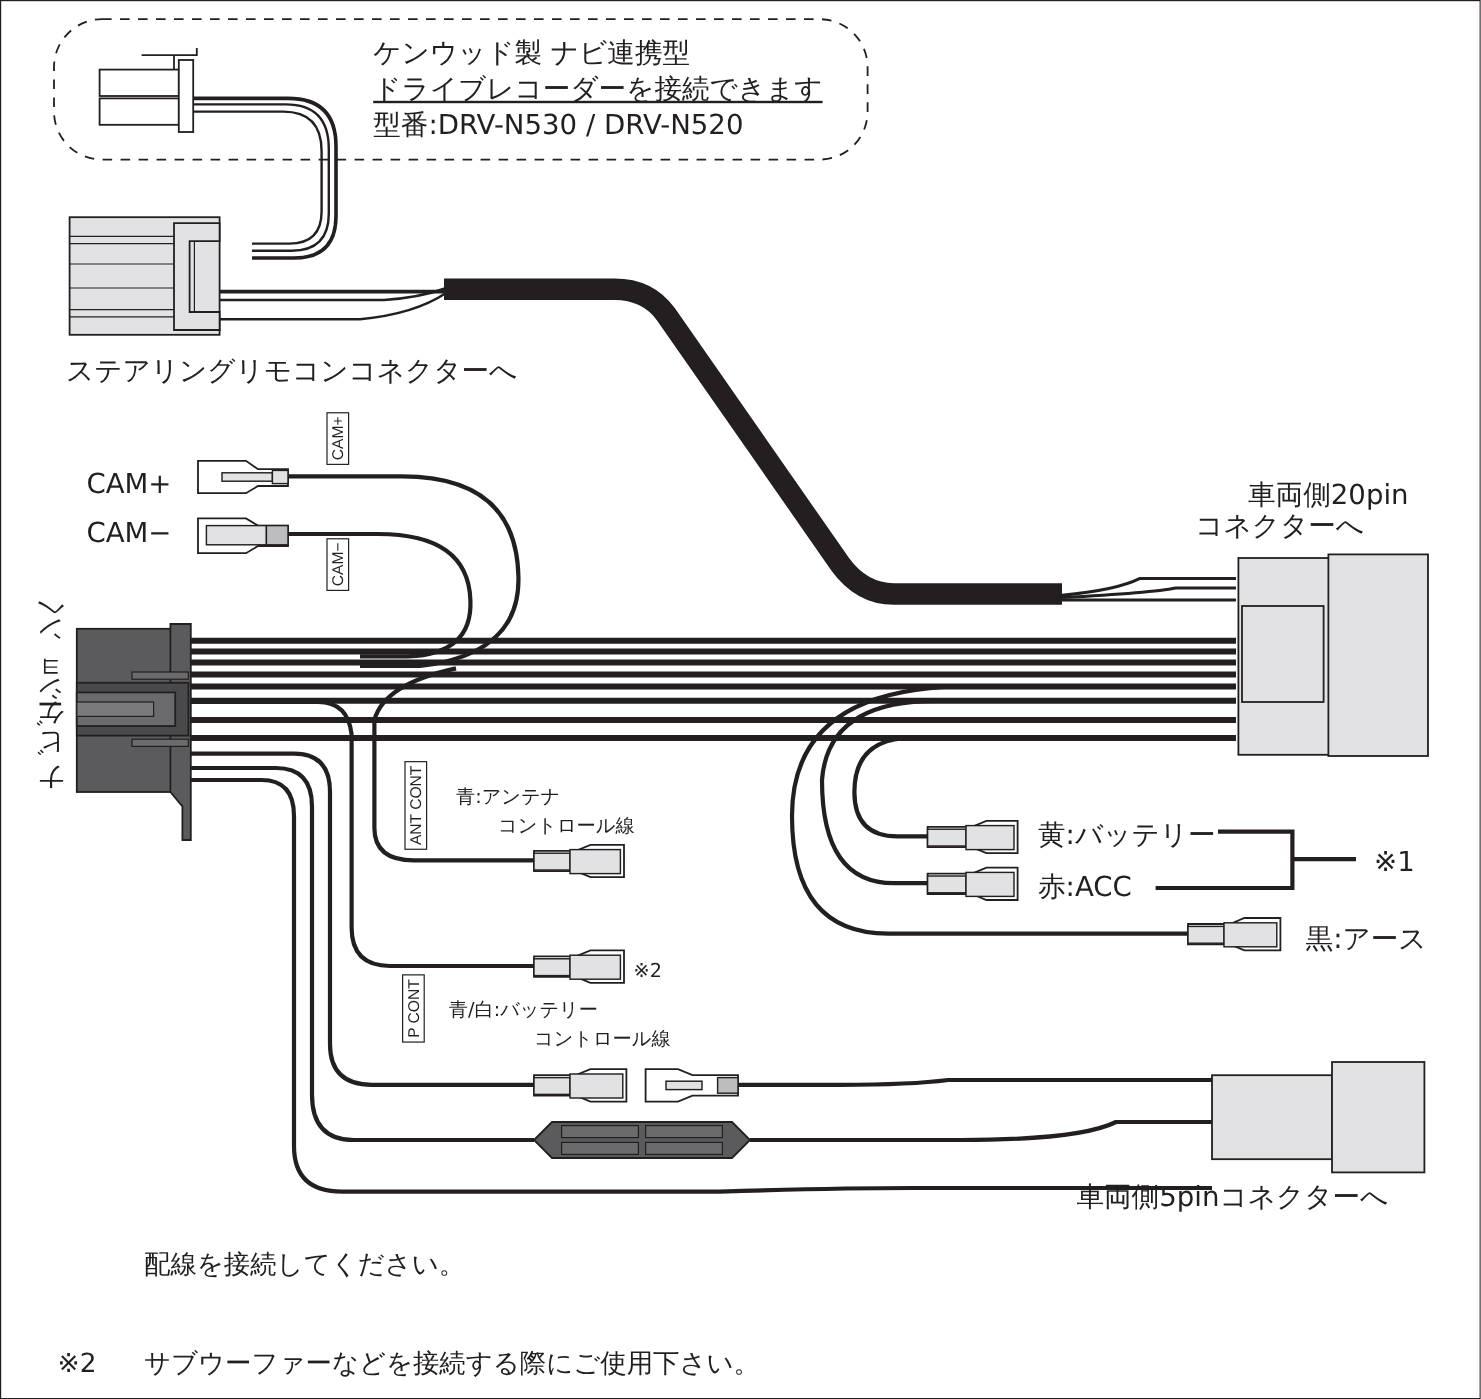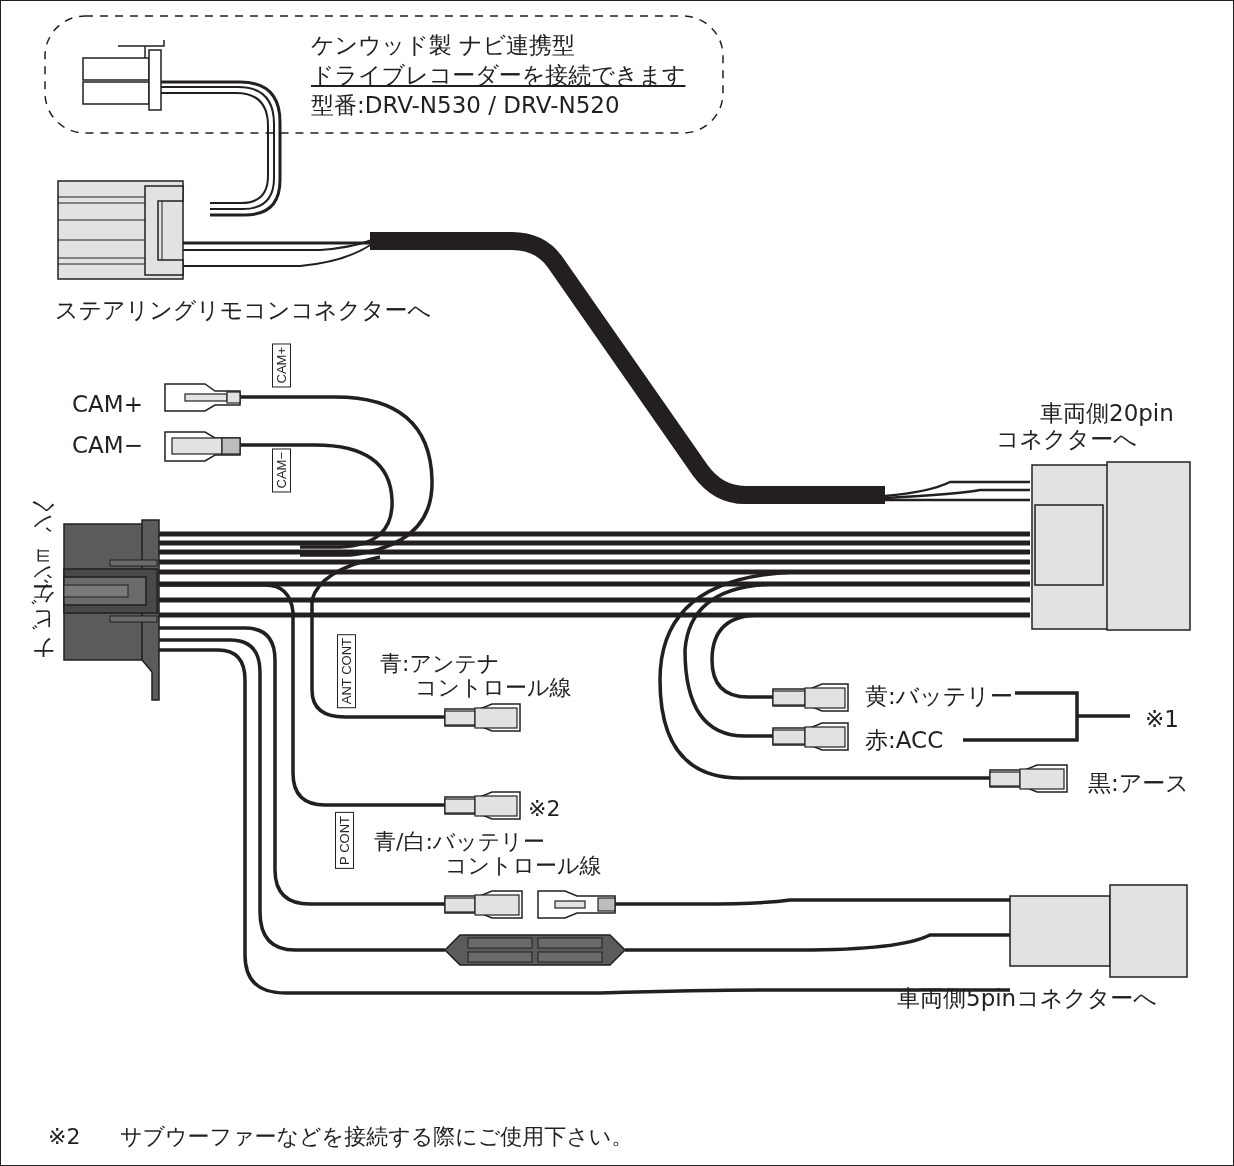--- a/index.html
+++ b/index.html
@@ -1,21 +1,21 @@
 <!DOCTYPE html>
 <html><head>
 <meta charset="utf-8">
 <style>
   html, body { margin:0; padding:0; background:#ffffff; }
   body { width:1234px; height:1166px; position:relative; overflow:hidden;
          font-family:"DejaVu Sans","Liberation Sans",sans-serif; color:#231f20; }
   .frame { position:absolute; left:0; top:0; width:1232px; height:1164px; border:1px solid #231f20; }
   svg.diagram { position:absolute; left:0; top:0; }
   .lbl { position:absolute; font-size:23px; line-height:27px; white-space:nowrap; color:#231f20; }
-  .lbl.sm { font-size:22px; }
+  .lbl.sm { font-size:16px; }
   .vlabel { position:absolute; border:1.5px solid #231f20; background:#fff; font-size:13px;
             writing-mode:vertical-rl; transform:rotate(180deg); padding:3px 1px; line-height:15px;
             font-family:"Liberation Sans",sans-serif; white-space:nowrap; }
   .vtext { position:absolute; font-size:22px; writing-mode:vertical-rl; transform:rotate(180deg);
            white-space:nowrap; }
   .note { position:absolute; font-size:22px; line-height:30px; white-space:nowrap; }
   .note .mark { display:inline-block; width:72px; }
   .note .indent { padding-left:72px; }
 </style>
 </head>
@@ -207,16 +207,17 @@
 <div class="lbl sm" style="left:445px;top:852px;">コントロール線</div>
 
 <div class="lbl" style="left:865px;top:683px;">黄:バッテリー</div>
 <div class="lbl" style="left:865px;top:727px;">赤:ACC</div>
 <div class="lbl" style="left:1145px;top:706px;">※1</div>
 <div class="lbl" style="left:1088px;top:770px;">黒:アース</div>
 
 <div class="lbl" style="left:897px;top:985px;">車両側5pinコネクターへ</div>
 
 <div class="note" style="left:48px;top:1040px;">
+  <div class="indent">配線を接続してください。</div>
 </div>
 <div class="note" style="left:48px;top:1122px;">
   <div><span class="mark">※2</span><span>サブウーファーなどを接続する際にご使用下さい。</span></div>
 </div>
 
 </body></html>

